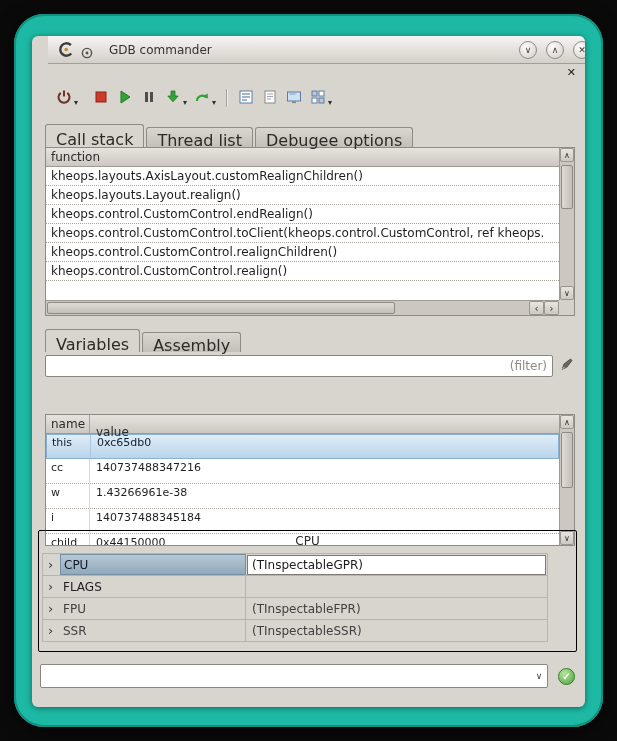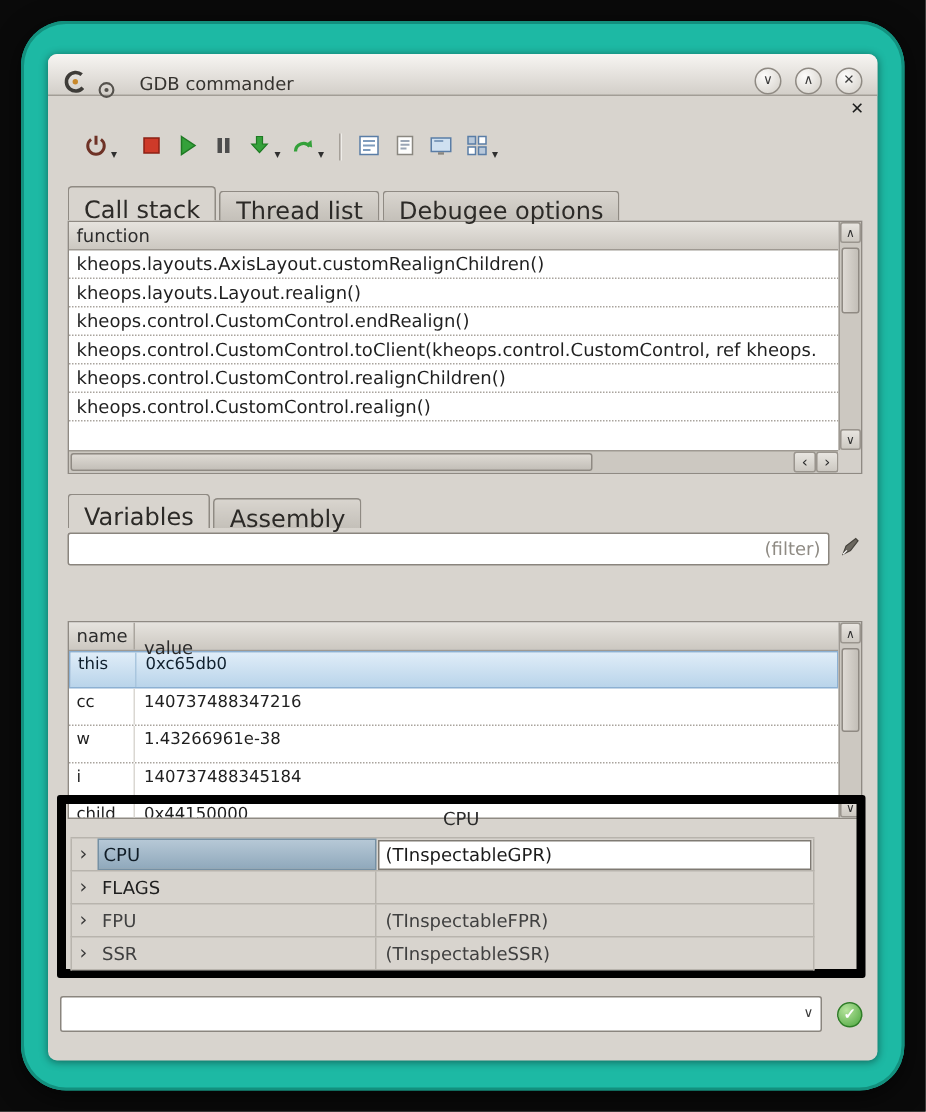--- a/index.html
+++ b/index.html
@@ -1,21 +1,21 @@
 <!DOCTYPE html>
 <html><head>
 <meta charset="utf-8">
 <style>
   * { box-sizing: border-box; margin: 0; padding: 0; }
   html, body { width: 617px; height: 741px; background: #0a0a0a; font-family: "DejaVu Sans", "Liberation Sans", sans-serif; }
 
   .frame { position: absolute; left: 14px; top: 14px; width: 589px; height: 713px; background: #1db9a4; border-radius: 30px; box-shadow: inset 0 0 0 2px #13907e, 0 4px 18px rgba(0,0,0,.6); }
   .window { position: absolute; left: 18px; top: 22px; width: 553px; height: 671px; background: #d8d4ce; border-radius: 6px; overflow: hidden; box-shadow: 0 1px 6px rgba(0,0,0,.45); }
 
-  .titlebar { position: absolute; top: 0; left: 0; width: 100%; height: 28px; background: linear-gradient(#f7f5f2, #d3cfc9); border-bottom: 1px solid #a29d96; display: flex; align-items: flex-end; padding: 0 10px; }
+  .titlebar { position: absolute; top: 0; left: 16px; width: 100%; height: 28px; background: linear-gradient(#f7f5f2, #d3cfc9); border-bottom: 1px solid #a29d96; display: flex; align-items: center; padding: 0 10px; }
   .app-icon { width: 17px; height: 17px; margin-right: 6px; flex: 0 0 17px; }
   .menu-icon { width: 12px; height: 12px; margin-right: 16px; flex: 0 0 12px; }
   .title-text { font-size: 12px; color: #35332f; }
   .tb-controls { margin-left: auto; display: flex; gap: 9px; }
   .tb-btn { width: 18px; height: 18px; border-radius: 50%; border: 1px solid #8f8a83; background: radial-gradient(circle at 35% 30%, #fdfcfb, #d2cec7); font-size: 9px; color: #3a3a3a; display: flex; align-items: center; justify-content: center; }
 
   .dock-close { position: absolute; top: 31px; right: 9px; font-size: 11px; font-weight: bold; color: #1c1c1c; line-height: 1; cursor: default; }
 
   .toolbar { position: absolute; top: 48px; left: 20px; height: 28px; display: flex; align-items: center; }
   .tbtn { width: 24px; height: 24px; border: none; background: transparent; display: flex; align-items: center; justify-content: center; padding: 0; }
@@ -56,21 +56,21 @@
   .vars-header { display: flex; height: 19px; background: linear-gradient(#e6e3de, #ccc8c1); border-bottom: 1px solid #9e9992; font-size: 12px; color: #2b2b2b; }
   .vh-name { width: 44px; padding: 2px 0 0 5px; border-right: 1px solid #aaa59e; }
   .vh-value { flex: 1; padding: 10px 0 0 6px; }
   .var-row { display: flex; height: 25px; border-bottom: 1px dotted #a9a49d; font-size: 11px; color: #1f1f1f; }
   .var-name { width: 44px; padding: 2px 0 0 5px; border-right: 1px solid #dad7d2; overflow: hidden; }
   .var-value { flex: 1; padding: 2px 0 0 6px; white-space: nowrap; overflow: hidden; }
   .var-row.selected { background: linear-gradient(#e0edf8, #b9d4ea); border: 1px solid #8cb0d2; color: #10202e; }
   .var-row.selected .var-name { border-right-color: #a9c6de; padding-top: 1px; }
   .var-row.selected .var-value { padding-top: 1px; }
 
-  .cpu-group { position: absolute; left: 6px; right: 8px; top: 494px; height: 122px; border: 6px solid #000000; border-radius: 2px; }
+  .cpu-group { position: absolute; left: 6px; right: 8px; top: 494px; height: 122px; border: 1px solid #000000; border-radius: 2px; }
   .cpu-title { position: absolute; top: 3px; width: 100%; text-align: center; font-size: 12px; color: #2b2b2b; }
   .cpu-rows { position: absolute; top: 22px; left: 3px; right: 28px; border-top: 1px solid #b8b4ad; }
   .cpu-row { display: grid; grid-template-columns: 17px 186px 1fr; height: 22px; border: 1px solid #b8b4ad; border-top: none; align-items: center; font-size: 12px; color: #1e1e1e; }
   .cpu-exp { font-size: 13px; color: #3b3b3b; padding-left: 5px; line-height: 1; }
   .cpu-name { align-self: stretch; display: flex; align-items: center; padding-left: 3px; border-right: 1px solid #b8b4ad; }
   .cpu-name.sel { background: linear-gradient(#b6c8d6, #90a9bc); border: 1px solid #7590a4; color: #101c26; }
   .cpu-row.disabled .cpu-name, .cpu-row.disabled .cpu-value { color: #404040; }
   .cpu-value { padding-left: 6px; white-space: nowrap; overflow: hidden; }
   .cpu-vcell { padding: 0 1px; }
   .cpu-editor { width: 100%; height: 20px; border: 1px solid #7f7a73; background: #fff; font-size: 12px; font-family: inherit; padding: 0 4px; color: #1a1a1a; outline: none; }

